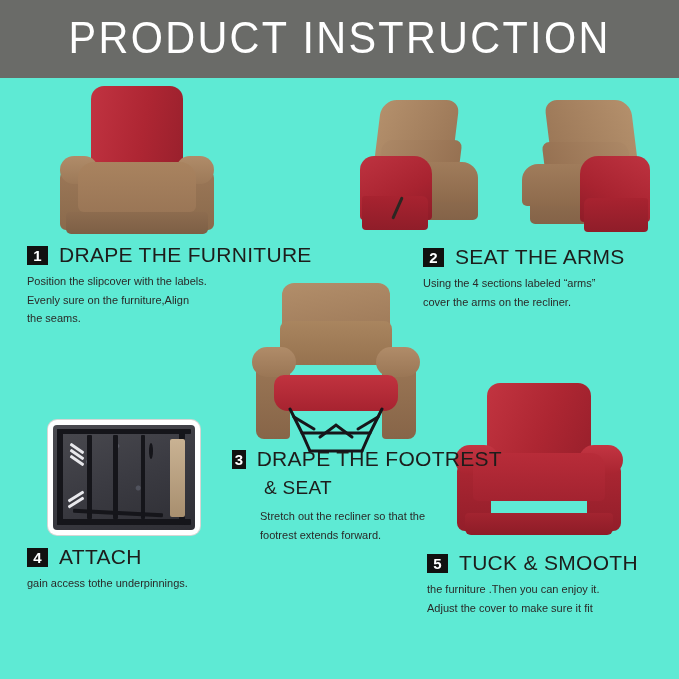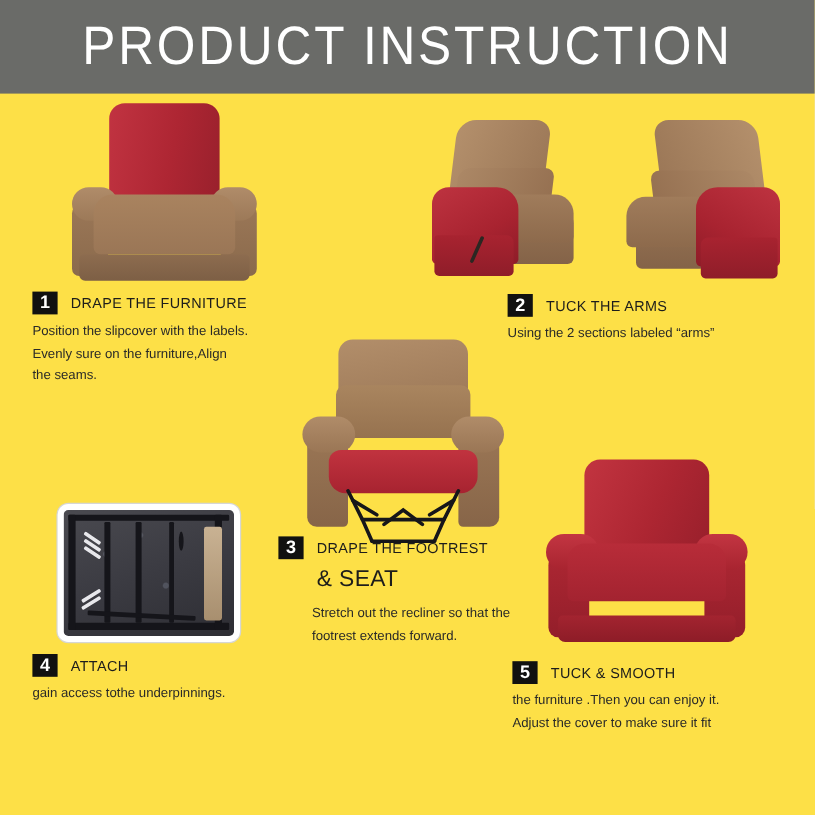--- a/index.html
+++ b/index.html
@@ -3,21 +3,21 @@
 <meta charset="utf-8">
 <style>
   html,body{margin:0;padding:0;}
   body{
     width:679px;height:679px;
     background:#e4e4e3;
     font-family:"Liberation Sans",sans-serif;
     overflow:hidden;
     position:relative;
   }
-  .page{position:relative;width:679px;height:679px;background:#fde047;}
+  .page{position:relative;width:679px;height:679px;background:#5eead4;}
 
   
   .header{
     position:absolute;left:0;top:0;width:679px;height:78px;
     background:#6a6b68;
     display:flex;align-items:center;justify-content:center;
   }
   .header-title{
     color:#ffffff;
     font-size:45px;
@@ -35,21 +35,21 @@
   .badge{
     display:inline-block;
     background:#111110;color:#fff;
     font-size:15px;font-weight:700;
     width:21px;height:19px;line-height:19px;
     text-align:center;
     margin-right:11px;
     font-family:"Liberation Sans",sans-serif;
   }
   .step-title{
-    font-size:12px;color:#1d1d1b;letter-spacing:.3px;
+    font-size:21px;color:#1d1d1b;letter-spacing:.3px;
     font-weight:400;
   }
   .step-title2{
     font-size:19px;color:#1d1d1b;letter-spacing:.3px;
     margin-left:32px;margin-top:6px;white-space:nowrap;
   }
   .step-body{
     font-size:11px;color:#2a2a28;line-height:18.5px;
     margin-top:5px;
   }
@@ -318,24 +318,25 @@
     <div class="step-body">
       <div>Position the slipcover with the labels.</div>
       <div>Evenly sure on the furniture,Align</div>
       <div>the seams.</div>
     </div>
   </div>
 
   <div class="step" style="left:423px;top:245px;width:250px;">
     <div class="step-head">
       <span class="badge">2</span>
-      <span class="step-title">TUCK THE ARMS</span>
+      <span class="step-title">SEAT THE ARMS</span>
     </div>
     <div class="step-body">
-      <div>Using the 2 sections labeled   “arms”</div>
+      <div>Using the 4 sections labeled   “arms”</div>
+      <div> cover the arms on the recliner.</div>
     </div>
   </div>
 
   <div class="art" style="left:252px;top:283px;width:168px;height:172px;">
     <div class="chair s3-side-l"></div>
     <div class="chair s3-side-r"></div>
     <div class="chair s3-back"></div>
     <div class="chair s3-back2"></div>
     <div class="chair s3-arm-l"></div>
     <div class="chair s3-arm-r"></div>

